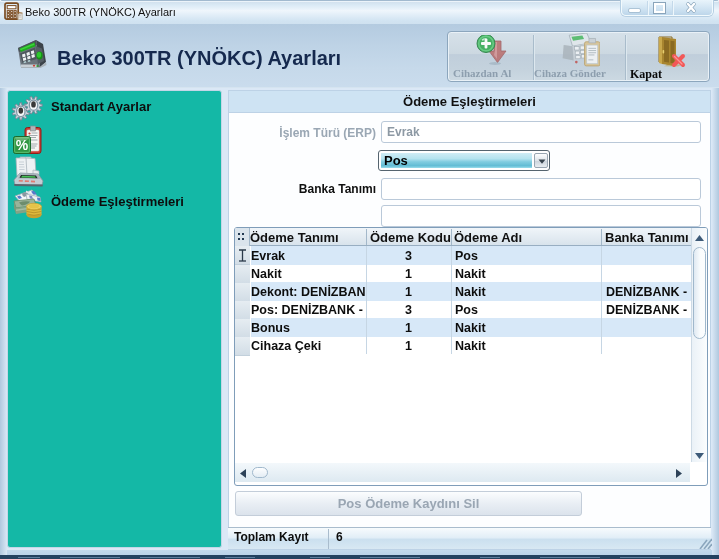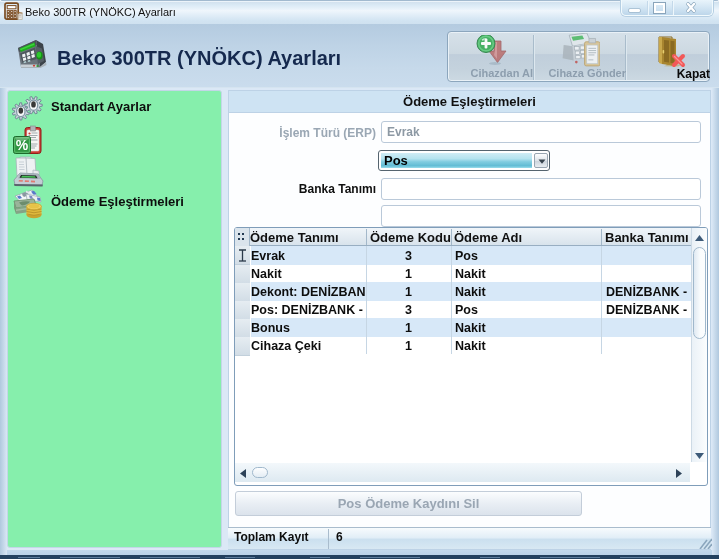--- a/index.html
+++ b/index.html
@@ -23,23 +23,23 @@
 #header { left:0; top:24px; width:719px; height:64px;
   background:linear-gradient(#b4cbe0 0%, #bed3e6 35%, #c6d9ea 70%, #cadced 100%);
   border-bottom:1px solid #d5e4f0; }
 #apptitle { left:57px; top:47px; font-size:20px; font-weight:bold; color:#15294e; }
 
 #toolbar { left:447px; top:31px; width:263px; height:51px;
   border:1px solid #8ca6bd; border-radius:4px;
   background:linear-gradient(#d6e1e9 0%, #ccd8e1 45%, #c0cedb 46%, #c4d2dd 75%, #ccd9e2 100%);
   box-shadow:inset 0 0 0 1px #e9f1f7; }
 .tbdiv { top:3px; width:1px; height:45px; background:#a9bccb; box-shadow:1px 0 0 #dde8ef; }
-.tblabel { top:35px; font-size:11px; font-weight:bold; color:#8d9eae; text-align:right; }
-
-#sidebar { left:7px; top:90px; width:215px; height:458px; background:#86efac;
+.tblabel { top:35px; font-size:11px; font-weight:bold; color:#8d9eae; text-align:left;font-family:Liberation Serif, serif; }
+
+#sidebar { left:7px; top:90px; width:215px; height:458px; background:#14b8a6;
   border:1px solid #c3d6e7; border-radius:3px; }
 .sbitem { left:0; width:213px; height:31px; }
 .sbtext { position:absolute; left:43px; top:6px; font-size:13px; font-weight:bold; color:#0d0d0d; }
 .sbicon { position:absolute; left:4px; top:0px; width:32px; height:32px; }
 
 #rpanel { left:228px; top:90px; width:483px; height:460px; background:#fdfeff;
   border:1px solid #bdd2e6; }
 #rcaption { left:0; top:0; width:481px; height:22px; background:#cee3f3;
   border-bottom:1px solid #bdd2e6; text-align:center;
   font-size:13px; font-weight:bold; color:#101010; line-height:22px; }

